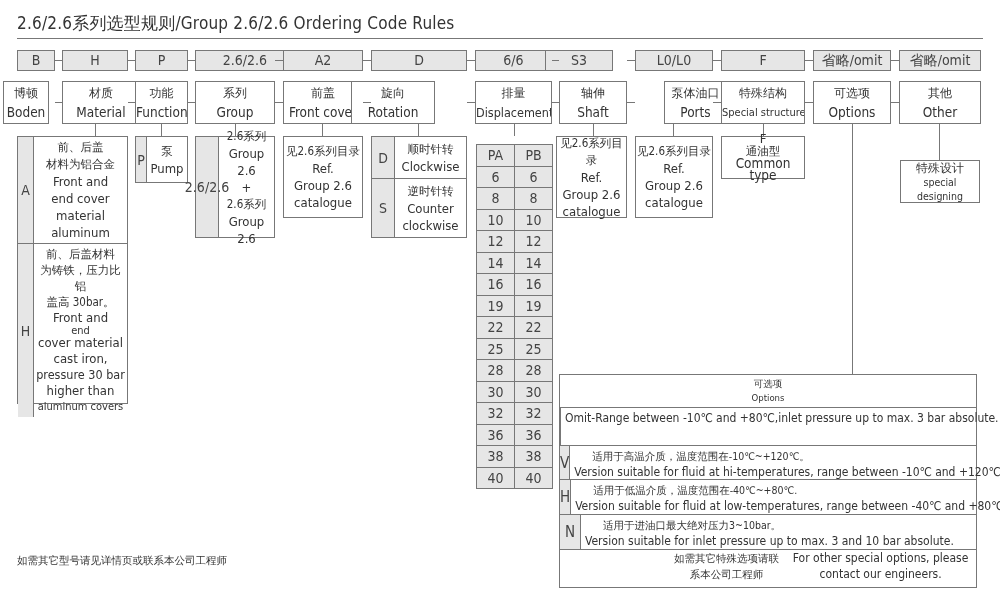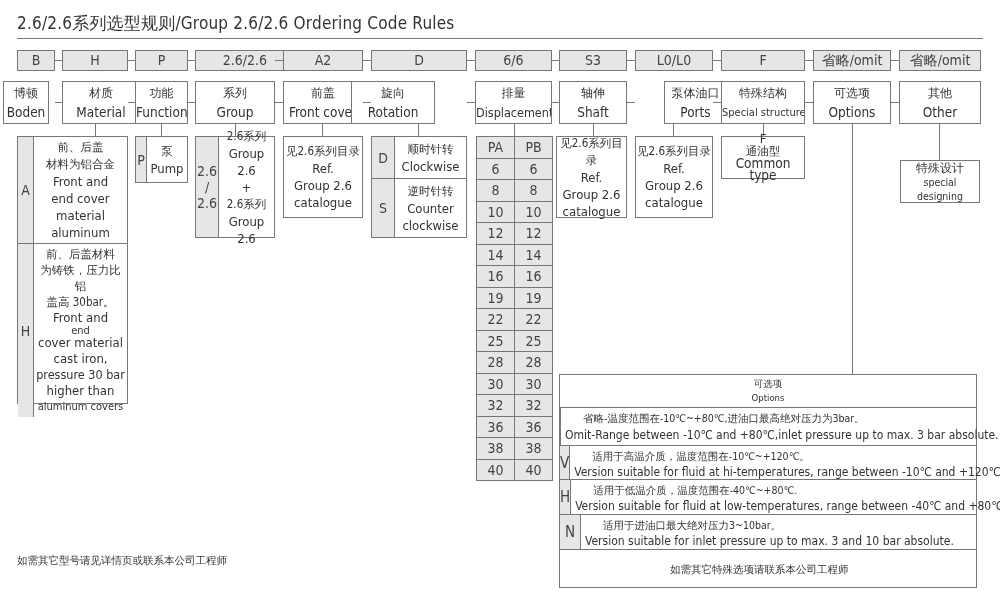--- a/index.html
+++ b/index.html
@@ -42,21 +42,21 @@
 <div class="abs title">2.6/2.6系列选型规则/Group 2.6/2.6 Ordering Code Rules</div>
 <div class="abs title-rule"></div>
 
 <div class="abs code" style="left:17px;width:38px">B</div>
 <div class="abs code" style="left:62px;width:66px">H</div>
 <div class="abs code" style="left:135px;width:53px">P</div>
 <div class="abs code" style="left:195px;width:100px">2.6/2.6</div>
 <div class="abs code" style="left:283px;width:80px">A2</div>
 <div class="abs code" style="left:371px;width:96px">D</div>
 <div class="abs code" style="left:475px;width:77px">6/6</div>
-<div class="abs code" style="left:559px;width:68px">S3</div>
+<div class="abs code" style="left:545px;width:68px">S3</div>
 <div class="abs code" style="left:635px;width:78px">L0/L0</div>
 <div class="abs code" style="left:721px;width:84px">F</div>
 <div class="abs code" style="left:813px;width:78px">省略/omit</div>
 <div class="abs code" style="left:899px;width:82px">省略/omit</div>
 
 <div class="abs hconn" style="left:55px;top:60px;width:7px"></div>
 <div class="abs hconn" style="left:128px;top:60px;width:7px"></div>
 <div class="abs hconn" style="left:188px;top:60px;width:7px"></div>
 <div class="abs hconn" style="left:275px;top:60px;width:8px"></div>
 <div class="abs hconn" style="left:363px;top:60px;width:8px"></div>
@@ -171,21 +171,21 @@
 
 <div class="abs detail" style="left:135px;top:136px;width:53px;height:47px;display:flex">
   <div class="keycell" style="width:10px">P</div>
   <div class="txt">
     <span class="zh-s">泵</span>
     <span>Pump</span>
   </div>
 </div>
 
 <div class="abs detail" style="left:195px;top:136px;width:80px;height:102px;display:flex">
-  <div class="keycell" style="width:22px;flex-direction:column;line-height:16px">
+  <div class="keycell" style="width:22px;flex-direction:row;line-height:16px">
     <span>2.6</span>
     <span>/</span>
     <span>2.6</span>
   </div>
   <div class="txt">
     <span class="zh-s">2.6系列</span>
     <span>Group 2.6</span>
     <span>+</span>
     <span class="zh-s">2.6系列</span>
     <span>Group 2.6</span>
@@ -212,21 +212,21 @@
   <div class="row" style="flex:1">
     <div class="keycell" style="width:22px">S</div>
     <div class="txt">
       <span class="zh-s">逆时针转</span>
       <span>Counter</span>
       <span>clockwise</span>
     </div>
   </div>
 </div>
 
-<table class="abs disp-table" style="left:476px;top:136px">
+<table class="abs disp-table" style="left:476px;top:144px">
   <tbody id="disp-body">
     <tr>
       <td>PA</td>
       <td>PB</td>
     </tr>
   <tr>
         <td>6</td>
         <td>6</td>
       </tr>
       <tr>
@@ -322,21 +322,20 @@
 </div>
 
 <div class="abs detail" style="left:559px;top:374px;width:418px;height:214px;display:flex;flex-direction:column">
   <div style="height:32px;display:flex;flex-direction:column;justify-content:center;align-items:center;line-height:14px;font-size:9.5px">
     <span>可选项</span>
     <span>Options</span>
   </div>
   <div class="opt-row" style="height:37px">
     <div class="opt-key"></div>
     <div class="opt-txt" style="line-height:17px">
-      <span class="zh-s" style="display:block">省略-温度范围在-10℃~+80℃,进油口最高绝对压力为3bar。</span>
       <span style="display:block;white-space:nowrap">Omit-Range between -10℃ and +80℃,inlet pressure up to max. 3 bar absolute.</span>
     </div>
   </div>
   <div class="opt-row" style="height:33px">
     <div class="opt-key">V</div>
     <div class="opt-txt">
       <span class="zh-s" style="display:block">适用于高温介质，温度范围在-10℃~+120℃。</span>
       <span style="display:block;white-space:nowrap">Version suitable for fluid at hi-temperatures, range between -10℃ and +120℃.</span>
     </div>
   </div>
@@ -347,20 +346,21 @@
       <span style="display:block;white-space:nowrap">Version suitable for fluid at low-temperatures, range between -40℃ and +80℃.</span>
     </div>
   </div>
   <div class="opt-row" style="height:34px">
     <div class="opt-key">N</div>
     <div class="opt-txt">
       <span class="zh-s" style="display:block">适用于进油口最大绝对压力3~10bar。</span>
       <span style="display:block;white-space:nowrap">Version suitable for inlet pressure up to max. 3 and 10 bar absolute.</span>
     </div>
   </div>
-  <div class="opt-row" style="flex:1;flex-direction:column;justify-content:center;align-items:flex-start;padding-left:110px;line-height:16px;font-size:12px">
+  <div class="opt-row" style="flex:1;justify-content:center;align-items:flex-start;padding-left:110px;line-height:16px;font-size:12px">
     <span class="zh-s" style="font-size:10.5px">如需其它特殊选项请联系本公司工程师</span>
+    <span style="padding-left:2px">For other special options, please contact our engineers.</span>
   </div>
 </div>
 
 <div class="abs footer">
   <div class="zh-s">如需其它型号请见详情页或联系本公司工程师</div>
 </div>
 
 </body></html>

